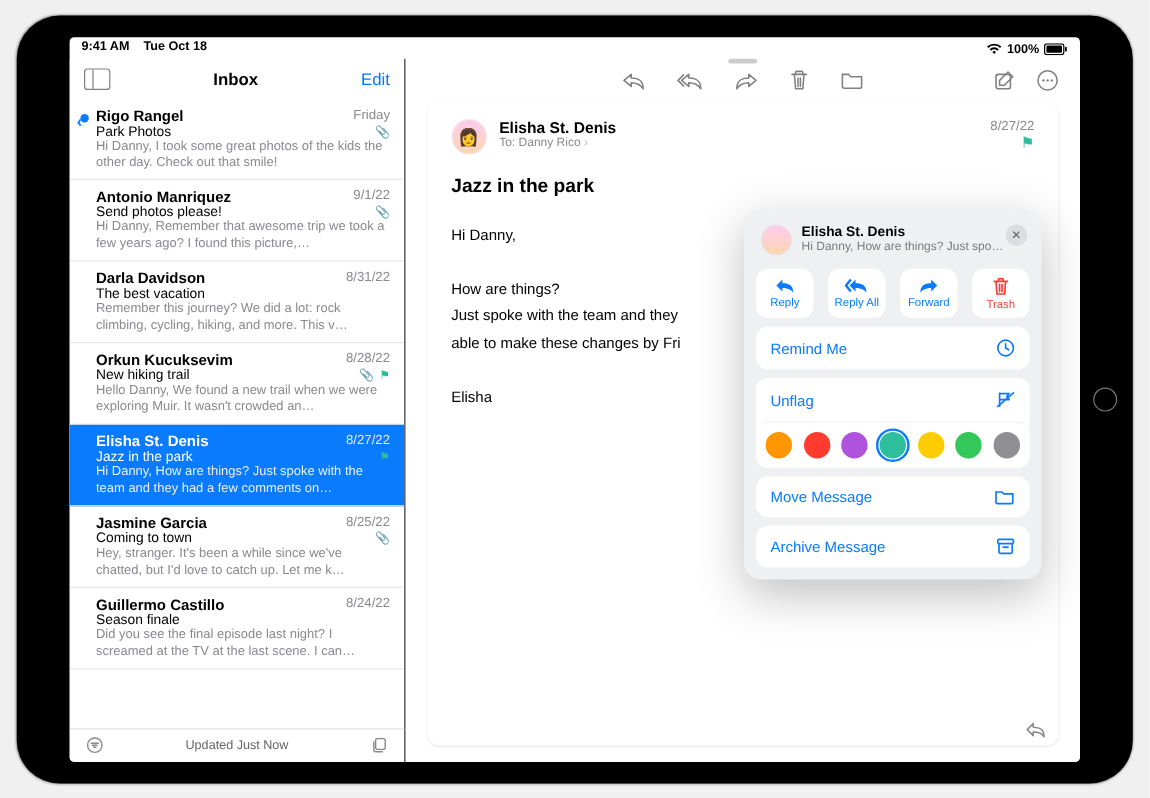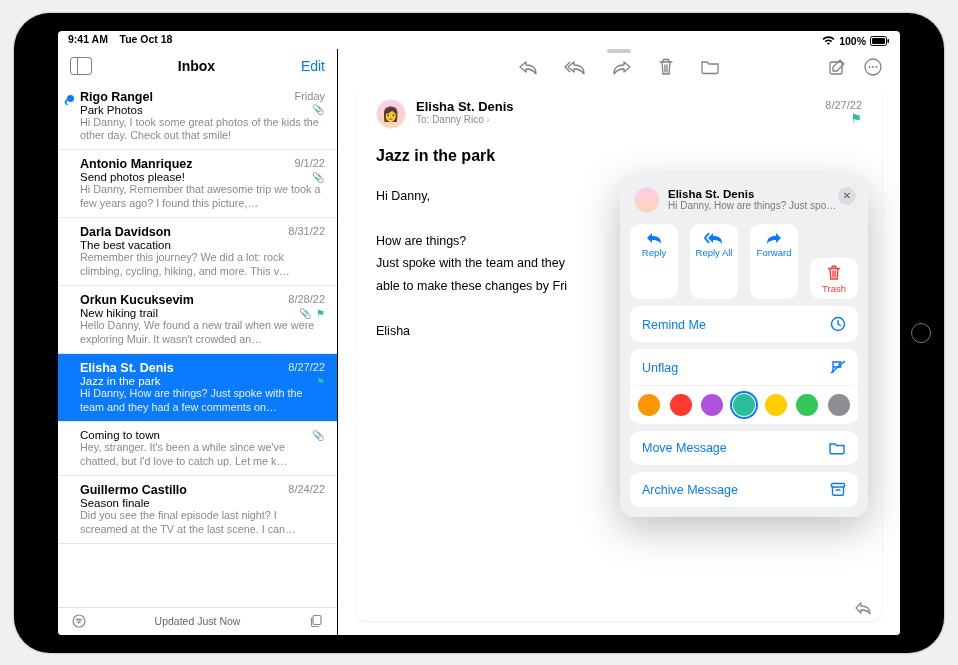--- a/index.html
+++ b/index.html
@@ -171,21 +171,21 @@
   .sheet-header .sh-text { font-size:10px; min-width:0; }
   .sheet-header .sh-name { font-weight:700; font-size:11.5px; }
   .sheet-header .sh-prev { color:#7a7a7e; white-space:nowrap; overflow:hidden; text-overflow:ellipsis; max-width: 170px; }
   .sheet-header .close { position:absolute; right:2px; top:2px; width:18px; height:18px; border-radius:50%; background:#dcdde0; display:flex; align-items:center; justify-content:center; font-size:10px; color:#5c5c60;}
   .sheet .row4 { display:flex; gap:12px; }
   .sheet .ab {
     flex:1; background:#fff; border-radius:10px; padding:7px 2px 5px;
     display:flex; flex-direction:column; align-items:center; gap:2px;
     color:#0a7aff; font-size:9.5px; font-weight:500;
   }
-  .sheet .ab.trash { color:#ff3b30;margin-top:34px; }
+  .sheet .ab.trash { color:#ff3b30; }
   .sheet .pill {
     background:#fff; border-radius:10px; padding:10px 12px;
     display:flex; justify-content:space-between; align-items:flex-end;
     color:#0a7aff; font-size:12.5px;
   }
   .sheet .flag-colors {
     background:#fff; border-radius:10px; padding:8px 8px;
     display:flex; justify-content:space-between;
   }
   .sheet .fc { width:22px; height:22px; border-radius:50%; }
@@ -291,20 +291,24 @@
               </div>
               <div class="subj-line">
                 <span class="subj">Jazz in the park</span>
                 <span class="attach">
                   <span style="color:#2dbf9b">⚑</span>
                 </span>
               </div>
               <div class="preview">Hi Danny, How are things? Just spoke with the team and they had a few comments on…</div>
             </div>
             <div class="msg-row">
+              <div class="line1">
+                <span class="sender">Jasmine Garcia</span>
+                <span class="date">8/25/22</span>
+              </div>
               <div class="subj-line">
                 <span class="subj">Coming to town</span>
                 <span class="attach">
                   <span>📎</span>
                 </span>
               </div>
               <div class="preview">Hey, stranger. It's been a while since we've chatted, but I'd love to catch up. Let me k…</div>
             </div>
             <div class="msg-row">
               <div class="line1">

